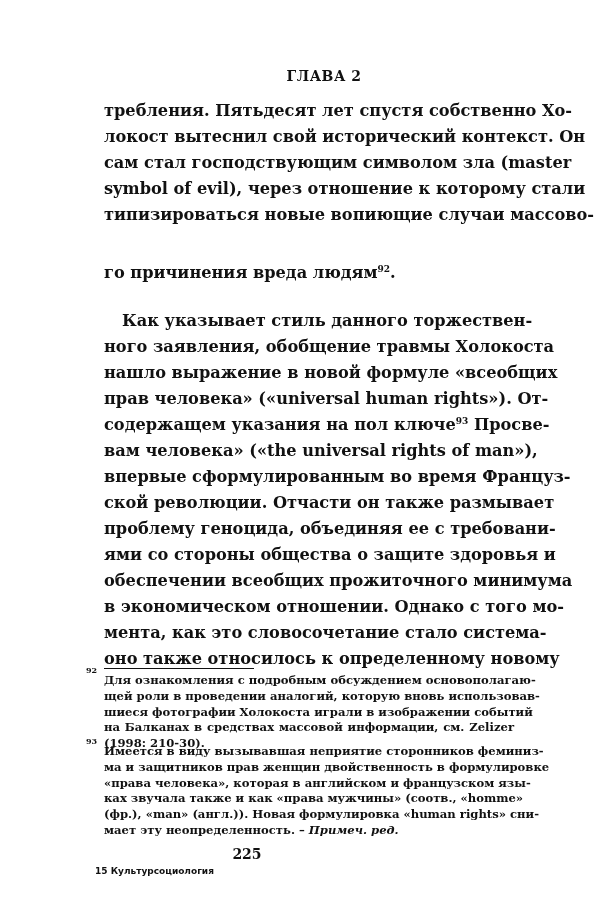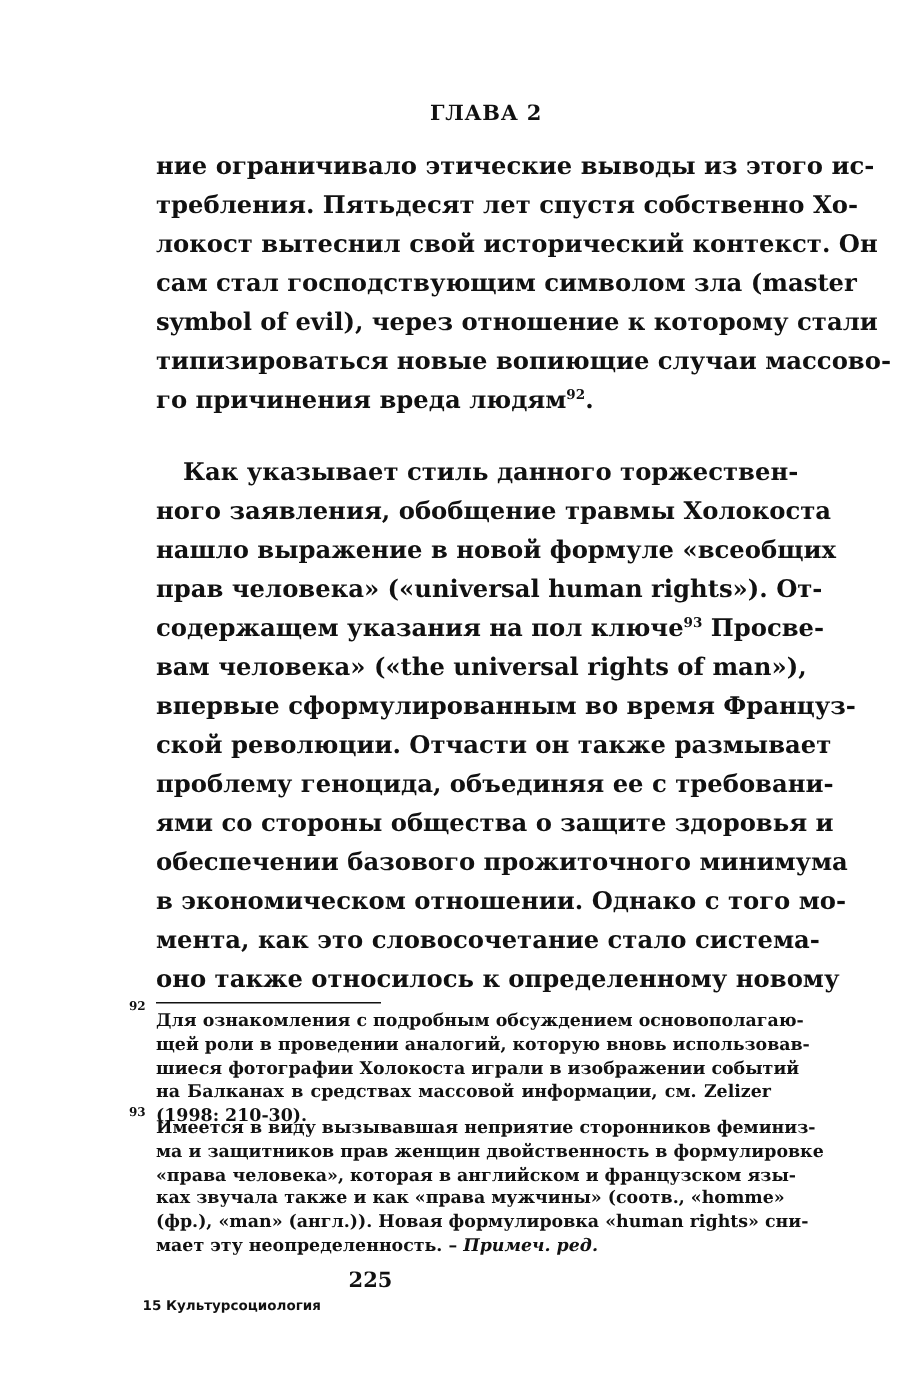--- a/index.html
+++ b/index.html
@@ -4,21 +4,21 @@
 <style>
   html, body { margin: 0; padding: 0; background: #ffffff; }
   body { width: 600px; height: 920px; position: relative; overflow: hidden;
          font-family: "DejaVu Serif", "Liberation Serif", serif; color: #111; }
   .page { position: absolute; left: 0; top: 0; width: 600px; height: 920px; background: #fff; }
   .running-head { position: absolute; top: 68px; left: 0; width: 600px; text-align: center;
                   font-weight: bold; font-size: 14px; letter-spacing: 0.5px; padding-left: 24px; }
   .body-text { position: absolute; left: 104px; width: 410px; top: 98px; }
   .line { display: block; height: 26px; line-height: 26px; font-size: 16.2px; font-weight: bold;
           white-space: nowrap; text-align: justify; text-align-last: justify; }
-  .line.last { text-align-last: left; }
+  .line.last { text-align-last: left; margin-top: 32px; }
   .line.indent { padding-left: 18px; }
   .line.gap { height: 22px; }
   .heading { font-style: italic; font-weight: normal; text-align-last: left; font-size: 16.5px; }
   sup { font-size: 9px; line-height: 0; vertical-align: 6px; }
   .rule { position: absolute; left: 104px; top: 668px; width: 150px; border-top: 1.5px solid #111; }
   .fn { position: absolute; left: 104px; width: 410px; font-size: 11.6px; font-weight: bold; }
   .fn .fline { display: block; height: 15.8px; line-height: 15.8px; white-space: nowrap;
                text-align: justify; text-align-last: justify; }
   .fn .fline.last { text-align-last: left; }
   .fn .mark { position: absolute; left: -18px; top: -3px; font-size: 8px; }
@@ -31,42 +31,41 @@
                font-size: 9px; font-weight: bold; }
 </style>
 </head>
 <body>
 
 <div class="page">
 
   <div class="running-head">ГЛАВА 2</div>
 
   <div class="body-text">
-    <span class="line">ние ограничивало этические выводы из этого ис-</span>
     <span class="line">требления. Пятьдесят лет спустя собственно Хо-</span>
     <span class="line">локост вытеснил свой исторический контекст. Он</span>
     <span class="line">сам стал господствующим символом зла (master</span>
     <span class="line">symbol of evil), через отношение к которому стали</span>
     <span class="line">типизироваться новые вопиющие случаи массово-</span>
     <span class="line last"><span>го причинения вреда людям</span><sup>92</sup><span>.</span></span>
 
     <span class="line gap"></span>
 
 
     <span class="line indent">Как указывает стиль данного торжествен-</span>
     <span class="line">ного заявления, обобщение травмы Холокоста</span>
     <span class="line">нашло выражение в новой формуле «всеобщих</span>
     <span class="line">прав человека» («universal human rights»). От-</span>
     <span class="line"><span>содержащем указания на пол ключе</span><sup>93</sup><span> Просве-</span></span>
     <span class="line">вам человека» («the universal rights of man»),</span>
     <span class="line">впервые сформулированным во время Француз-</span>
     <span class="line">ской революции. Отчасти он также размывает</span>
     <span class="line">проблему геноцида, объединяя ее с требовани-</span>
     <span class="line">ями со стороны общества о защите здоровья и</span>
-    <span class="line">обеспечении базового прожиточного минимума</span>
+    <span class="line">обеспечении всеобщих прожиточного минимума</span>
     <span class="line">в экономическом отношении. Однако с того мо-</span>
     <span class="line">мента, как это словосочетание стало система-</span>
     <span class="line">оно также относилось к определенному новому</span>
   </div>
 
   <div class="rule"></div>
 
   <div class="fn fn-92">
     <sup class="mark">92</sup>
     <span class="fline">Для ознакомления с подробным обсуждением основополагаю-</span>

